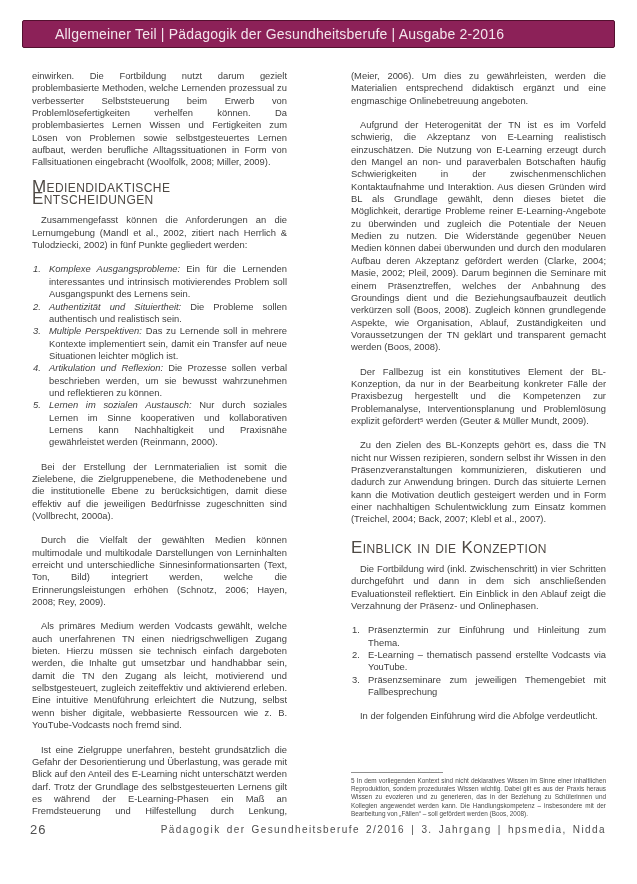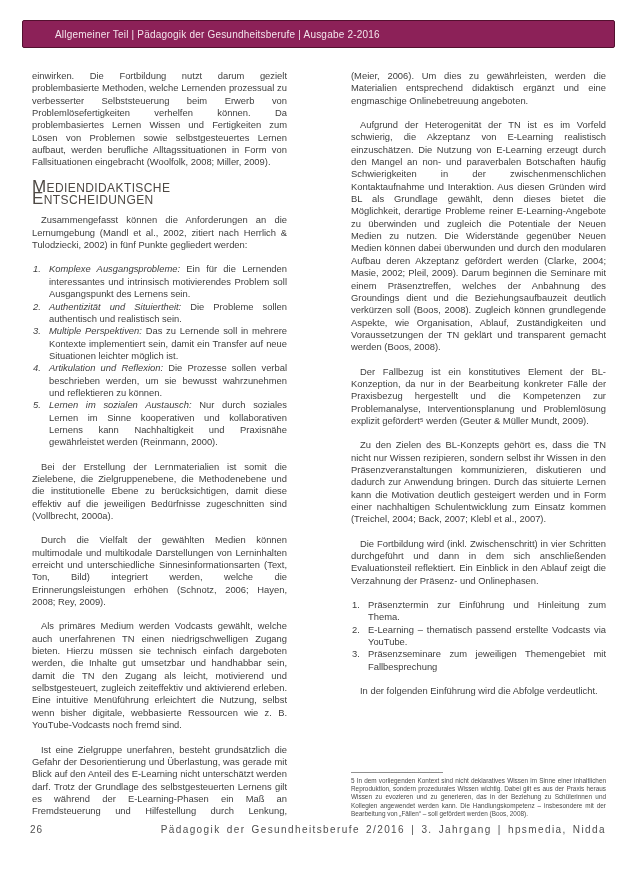--- a/index.html
+++ b/index.html
@@ -7,21 +7,21 @@
     position:relative; width:637px; height:884px; background:#ffffff;
     font-family:"Liberation Sans", sans-serif; color:#3e3e3e; overflow:hidden;
   }
   
   .header-bar {
     position:absolute; left:22px; top:20px; right:22px; height:28px;
     background:#8c2158; border:1px solid #53102f; border-radius:2px;
     box-sizing:border-box; display:flex; align-items:center;
   }
   .header-bar .hdr-text {
-    padding-left:32px; font-size:10px; letter-spacing:0.2px; color:#f3e4ec;
+    padding-left:32px; font-size:14px; letter-spacing:0.2px; color:#f3e4ec;
   }
   
   .columns {
     position:absolute; left:32px; right:31px; top:70px; bottom:66px;
     display:flex; gap:32px; overflow:hidden;
   }
   .col { flex:1 1 0; font-size:9.4px; line-height:12.35px; text-align:justify; overflow:hidden; }
   .col.right-col { display:flex; flex-direction:column;margin-left:32px; }
   p.para { margin:0 0 12px 0; }
   p.para.indent { text-indent:9px; }
@@ -36,21 +36,21 @@
   .lead-italic { font-style:italic; }
   
   .footnote-block { margin-top:auto; }
   .footnote-rule { width:92px; border:0; border-top:1px solid #8f8f8f; margin:0 0 4px 0; }
   .footnote-text { font-size:6.4px; line-height:8.2px; color:#4a4a4a; text-align:justify; }
   
   .footer {
     position:absolute; left:30px; right:31px; top:822px; height:14px;
     display:flex; justify-content:space-between; align-items:center;
   }
-  .footer .page-num { font-size:10px; color:#4f4f4f; letter-spacing:1px; }
+  .footer .page-num { font-size:13px; color:#4f4f4f; letter-spacing:1px; }
   .footer .journal-line { font-size:10px; color:#4f4f4f; letter-spacing:1.4px; word-spacing:2px; }
 </style>
 </head>
 <body>
 
 <div class="page">
 
   <div class="header-bar">
     <span class="hdr-text">Allgemeiner Teil | Pädagogik der Gesundheitsberufe | Ausgabe 2-2016</span>
   </div>
@@ -87,20 +87,21 @@
       <p class="para indent">Durch die Vielfalt der gewählten Medien können multimodale und multikodale Darstellungen von Lerninhalten erreicht und unterschiedliche Sinnesinformationsarten (Text, Ton, Bild) integriert werden, welche die Erinnerungsleistungen erhöhen (Schnotz, 2006; Hayen, 2008; Rey, 2009).</p>
       <p class="para indent">Als primäres Medium werden Vodcasts gewählt, welche auch unerfahrenen TN einen niedrigschwelligen Zugang bieten. Hierzu müssen sie technisch einfach dargeboten werden, die Inhalte gut umsetzbar und handhabbar sein, damit die TN den Zugang als leicht, motivierend und selbstgesteuert, zugleich zeiteffektiv und aktivierend erleben. Eine intuitive Menüführung erleichtert die Nutzung, selbst wenn bisher digitale, webbasierte Ressourcen wie z. B. YouTube-Vodcasts noch fremd sind.</p>
       <p class="para indent">Ist eine Zielgruppe unerfahren, besteht grundsätzlich die Gefahr der Desorientierung und Überlastung, was gerade mit Blick auf den Anteil des E-Learning nicht unterschätzt werden darf. Trotz der Grundlage des selbstgesteuerten Lernens gilt es während der E-Learning-Phasen ein Maß an Fremdsteuerung und Hilfestellung durch Lenkung, Unterstützung und Förderung emphatisch einzusetzen</p>
     </div>
 
     <div class="col right-col">
       <p class="para">(Meier, 2006). Um dies zu gewährleisten, werden die Materialien entsprechend didaktisch ergänzt und eine engmaschige Onlinebetreuung angeboten.</p>
       <p class="para indent">Aufgrund der Heterogenität der TN ist es im Vorfeld schwierig, die Akzeptanz von E-Learning realistisch einzuschätzen. Die Nutzung von E-Learning erzeugt durch den Mangel an non- und paraverbalen Botschaften häufig Schwierigkeiten in der zwischenmenschlichen Kontaktaufnahme und Interaktion. Aus diesen Gründen wird BL als Grundlage gewählt, denn dieses bietet die Möglichkeit, derartige Probleme reiner E-Learning-Angebote zu überwinden und zugleich die Potentiale der Neuen Medien zu nutzen. Die Widerstände gegenüber Neuen Medien können dabei überwunden und durch den modularen Aufbau deren Akzeptanz gefördert werden (Clarke, 2004; Masie, 2002; Pleil, 2009). Darum beginnen die Seminare mit einem Präsenztreffen, welches der Anbahnung des Groundings dient und die Beziehungsaufbauzeit deutlich verkürzen soll (Boos, 2008). Zugleich können grundlegende Aspekte, wie Organisation, Ablauf, Zuständigkeiten und Voraussetzungen der TN geklärt und transparent gemacht werden (Boos, 2008).</p>
       <p class="para indent">Der Fallbezug ist ein konstitutives Element der BL-Konzeption, da nur in der Bearbeitung konkreter Fälle der Praxisbezug hergestellt und die Kompetenzen zur Problemanalyse, Interventionsplanung und Problemlösung explizit gefördert⁵ werden (Geuter &amp; Müller Mundt, 2009).</p>
       <p class="para indent">Zu den Zielen des BL-Konzepts gehört es, dass die TN nicht nur Wissen rezipieren, sondern selbst ihr Wissen in den Präsenzveranstaltungen kommunizieren, diskutieren und dadurch zur Anwendung bringen. Durch das situierte Lernen kann die Motivation deutlich gesteigert werden und in Form einer nachhaltigen Schulentwicklung zum Einsatz kommen (Treichel, 2004; Back, 2007; Klebl et al., 2007).</p>
+      <h2 class="section-heading">Einblick in die Konzeption</h2>
       <p class="para indent">Die Fortbildung wird (inkl. Zwischenschritt) in vier Schritten durchgeführt und dann in dem sich anschließenden Evaluationsteil reflektiert. Ein Einblick in den Ablauf zeigt die Verzahnung der Präsenz- und Onlinephasen.</p>
       <ol class="num-list">
         <li>
           <span>Präsenztermin zur Einführung und Hinleitung zum Thema.</span>
         </li>
         <li>
           <span>E-Learning – thematisch passend erstellte Vodcasts via YouTube.</span>
         </li>
         <li>
           <span>Präsenzseminare zum jeweiligen Themengebiet mit Fallbesprechung</span>

